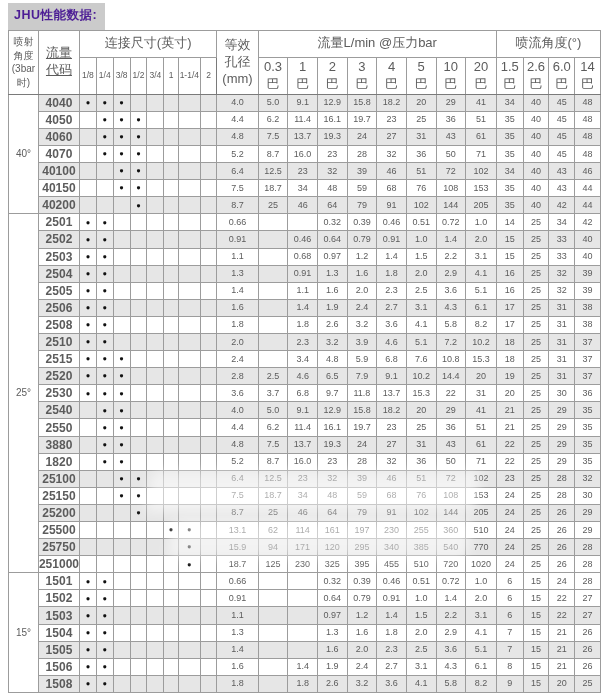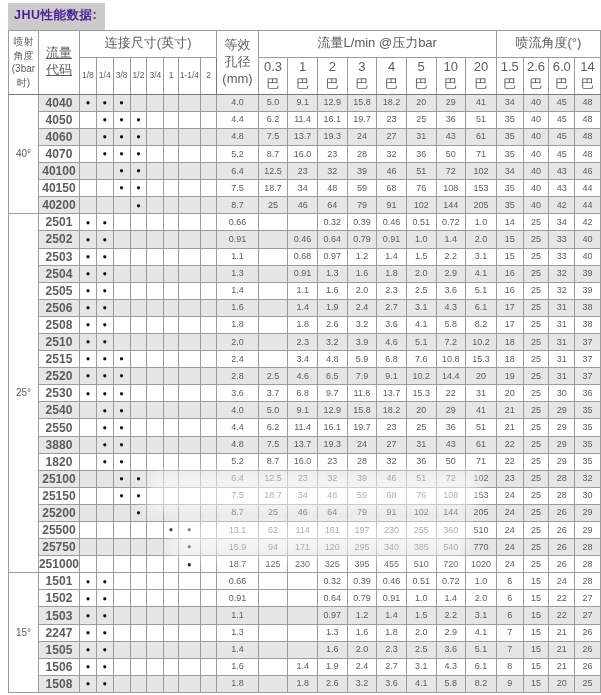--- a/index.html
+++ b/index.html
@@ -864,21 +864,21 @@
         <td>1.4</td>
         <td>1.5</td>
         <td>2.2</td>
         <td>3.1</td>
         <td class="sepL">6</td>
         <td>15</td>
         <td>22</td>
         <td>27</td>
       </tr>
       <tr>
-        <td class="code">2247</td>
+        <td class="code">1504</td>
         <td class="dot sepL">●</td>
         <td class="dot">●</td>
         <td class="dot"></td>
         <td class="dot"></td>
         <td class="dot"></td>
         <td class="dot"></td>
         <td class="dot"></td>
         <td class="dot"></td>
         <td class="sepL">1.3</td>
         <td class="sepL"></td>

